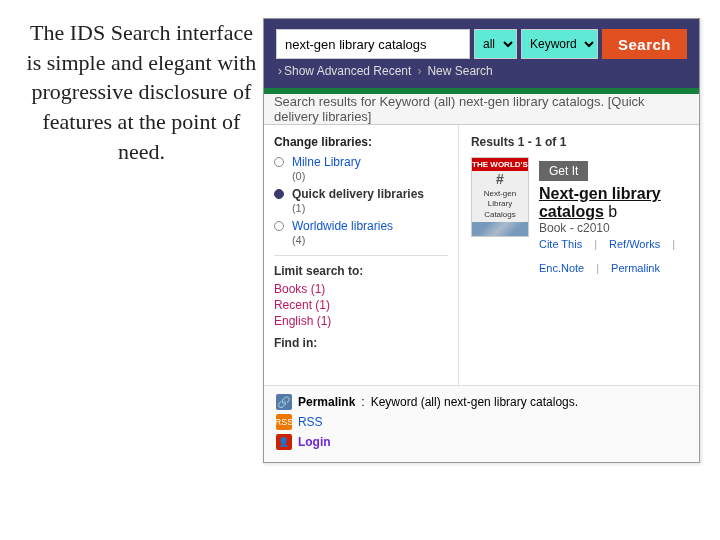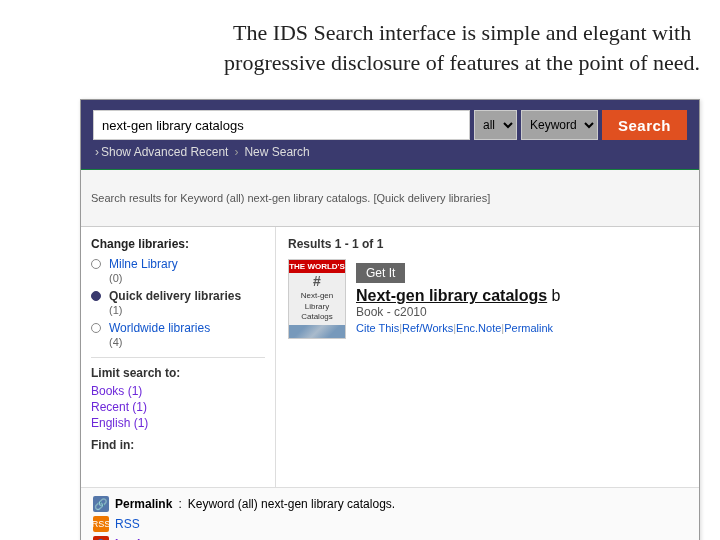--- a/index.html
+++ b/index.html
@@ -9,22 +9,22 @@
       font-size: 13px;
       width: 720px;
       height: 540px;
       overflow: hidden;
     }
 
     .slide-container {
       width: 720px;
       height: 540px;
       display: flex;
-      flex-direction: column;
-      align-items: flex-end;
+      flex-direction: row;
+      align-items: flex-start;
       padding: 18px 20px 10px 20px;
     }
 
     .heading-text {
       font-size: 22px;
       font-weight: normal;
       text-align: center;
       color: #222;
       line-height: 1.35;
       margin-bottom: 22px;
@@ -57,21 +57,21 @@
       padding: 0 8px;
       border: 1px solid #ccc;
       font-size: 13px;
       background: #fff;
     }
 
     .search-select {
       height: 30px;
       border: 1px solid #ccc;
       font-size: 12px;
-      background: #a3a3a3;
+      background: #5eead4;
       padding: 0 4px;
     }
 
     .search-button {
       height: 30px;
       padding: 0 16px;
       background: #e05020;
       color: #fff;
       border: none;
       font-size: 15px;
@@ -101,24 +101,24 @@
     }
 
     .separator {
       margin: 0 6px;
       color: #999;
     }
 
     
     .results-info-bar {
       background: #f5f5f5;
-      border-top: 1px solid #15803d;
+      border-top: 6px solid #15803d;
       border-bottom: 1px solid #ccc;
-      padding: 22px 10px;
-      font-size: 11px;
+      padding: 0 10px;
+      font-size: 13px;
       color: #555;
     }
 
     
     .main-content {
       display: flex;
       min-height: 260px;
     }
 
     
@@ -179,21 +179,21 @@
       border-top: 1px solid #ddd;
       margin: 8px 0;
     }
 
     .limit-section-title {
       font-weight: bold;
       margin-bottom: 4px;
     }
 
     .limit-item {
-      color: #6d28d9;
+      color: #be185d;
       cursor: pointer;
       display: block;
       margin-bottom: 2px;
       font-size: 12px;
     }
 
     .find-in-title {
       font-weight: bold;
       margin-top: 8px;
     }
@@ -295,21 +295,21 @@
     .result-type {
       font-size: 12px;
       color: #555;
       margin-bottom: 3px;
     }
 
     .result-links {
       font-size: 11px;
       color: #1155cc;
       display: flex;
-      gap: 0;
+      gap: 12px;
       flex-wrap: wrap;
     }
 
     .result-link {
       color: #1155cc;
       cursor: pointer;
       text-decoration: none;
     }
 
     .pipe { color: #aaa; }

